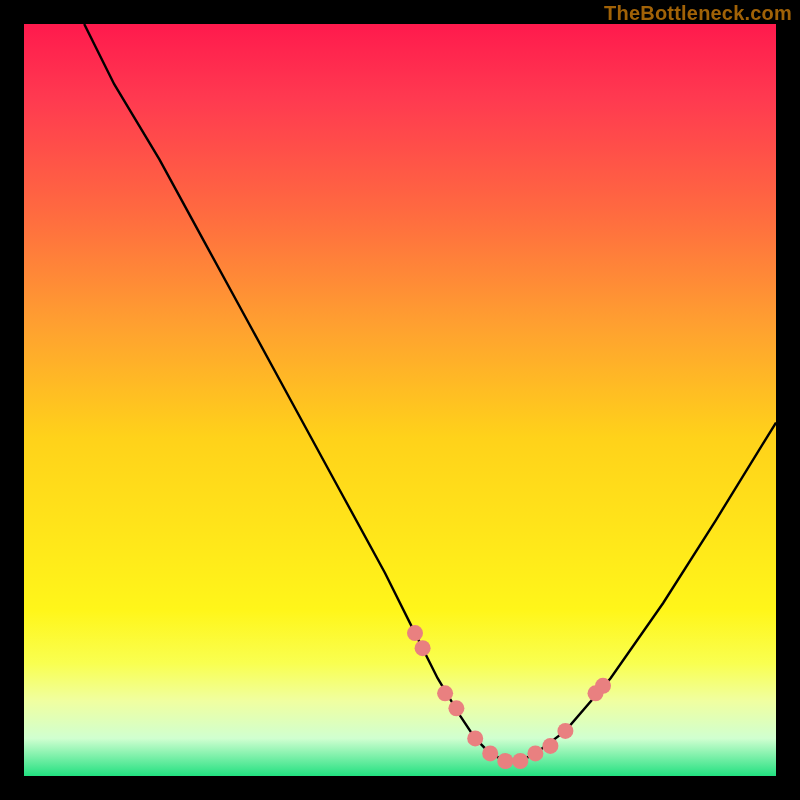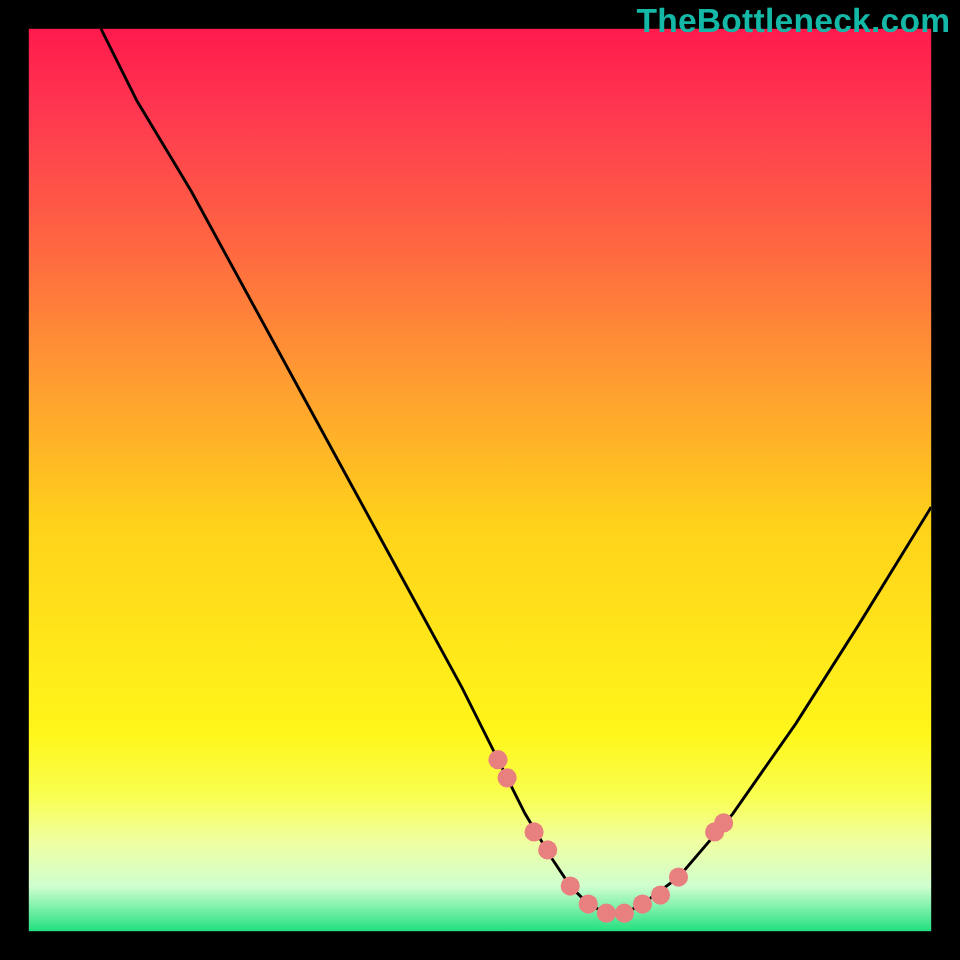--- a/index.html
+++ b/index.html
@@ -35,23 +35,23 @@
       #f9ff50 85%,
       #f0ffa0 90%,
       #d0ffd0 95%,
       #22e080 100%);
   }
   .watermark {
     position: absolute;
     top: 2px;
     right: 8px;
     font-family: Arial, Helvetica, sans-serif;
-    font-size: 28px;
+    font-size: 20px;
     font-weight: bold;
-    color: #14b8a6;
+    color: #a16207;
     letter-spacing: 0.2px;
   }
   svg.curve {
     position: absolute;
     left: 0;
     top: 0;
     width: 752px;
     height: 752px;
   }
 </style>

